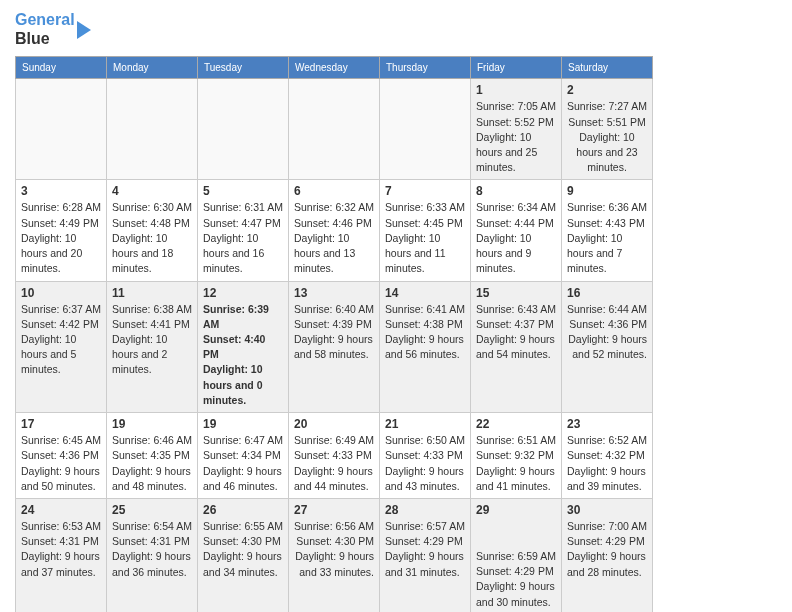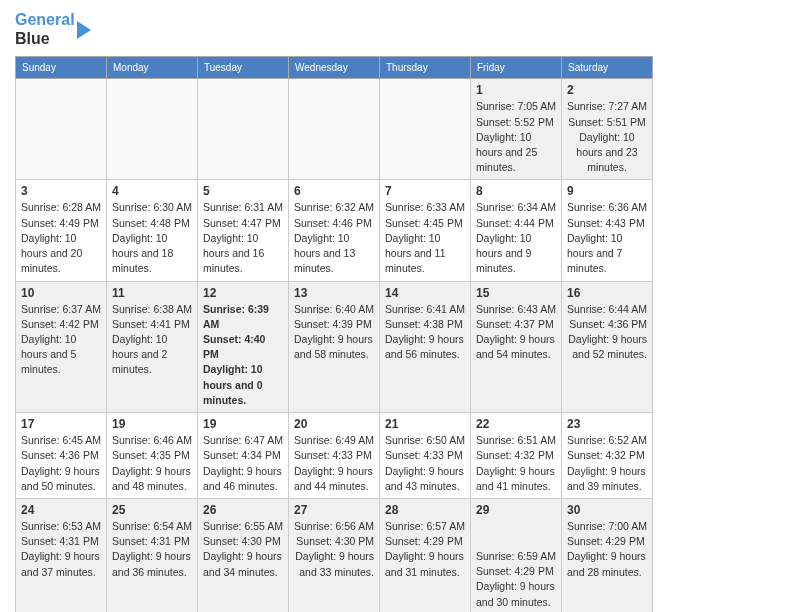--- a/index.html
+++ b/index.html
@@ -187,21 +187,21 @@
           </td>
           <td>
             <div class="day-num">21</div>
             <div class="day-info" style="white-space: pre-line;">Sunrise: 6:50 AM
 Sunset: 4:33 PM
 Daylight: 9 hours and 43 minutes.</div>
           </td>
           <td>
             <div class="day-num">22</div>
             <div class="day-info" style="white-space: pre-line;">Sunrise: 6:51 AM
-Sunset: 4:32 PM
+Sunset: 9:32 PM
 Daylight: 9 hours and 41 minutes.</div>
           </td>
           <td>
             <div class="day-num">23</div>
             <div class="day-info" style="white-space: pre-line;">Sunrise: 6:52 AM
 Sunset: 4:32 PM
 Daylight: 9 hours and 39 minutes.</div>
           </td>
         </tr>
         <tr>

